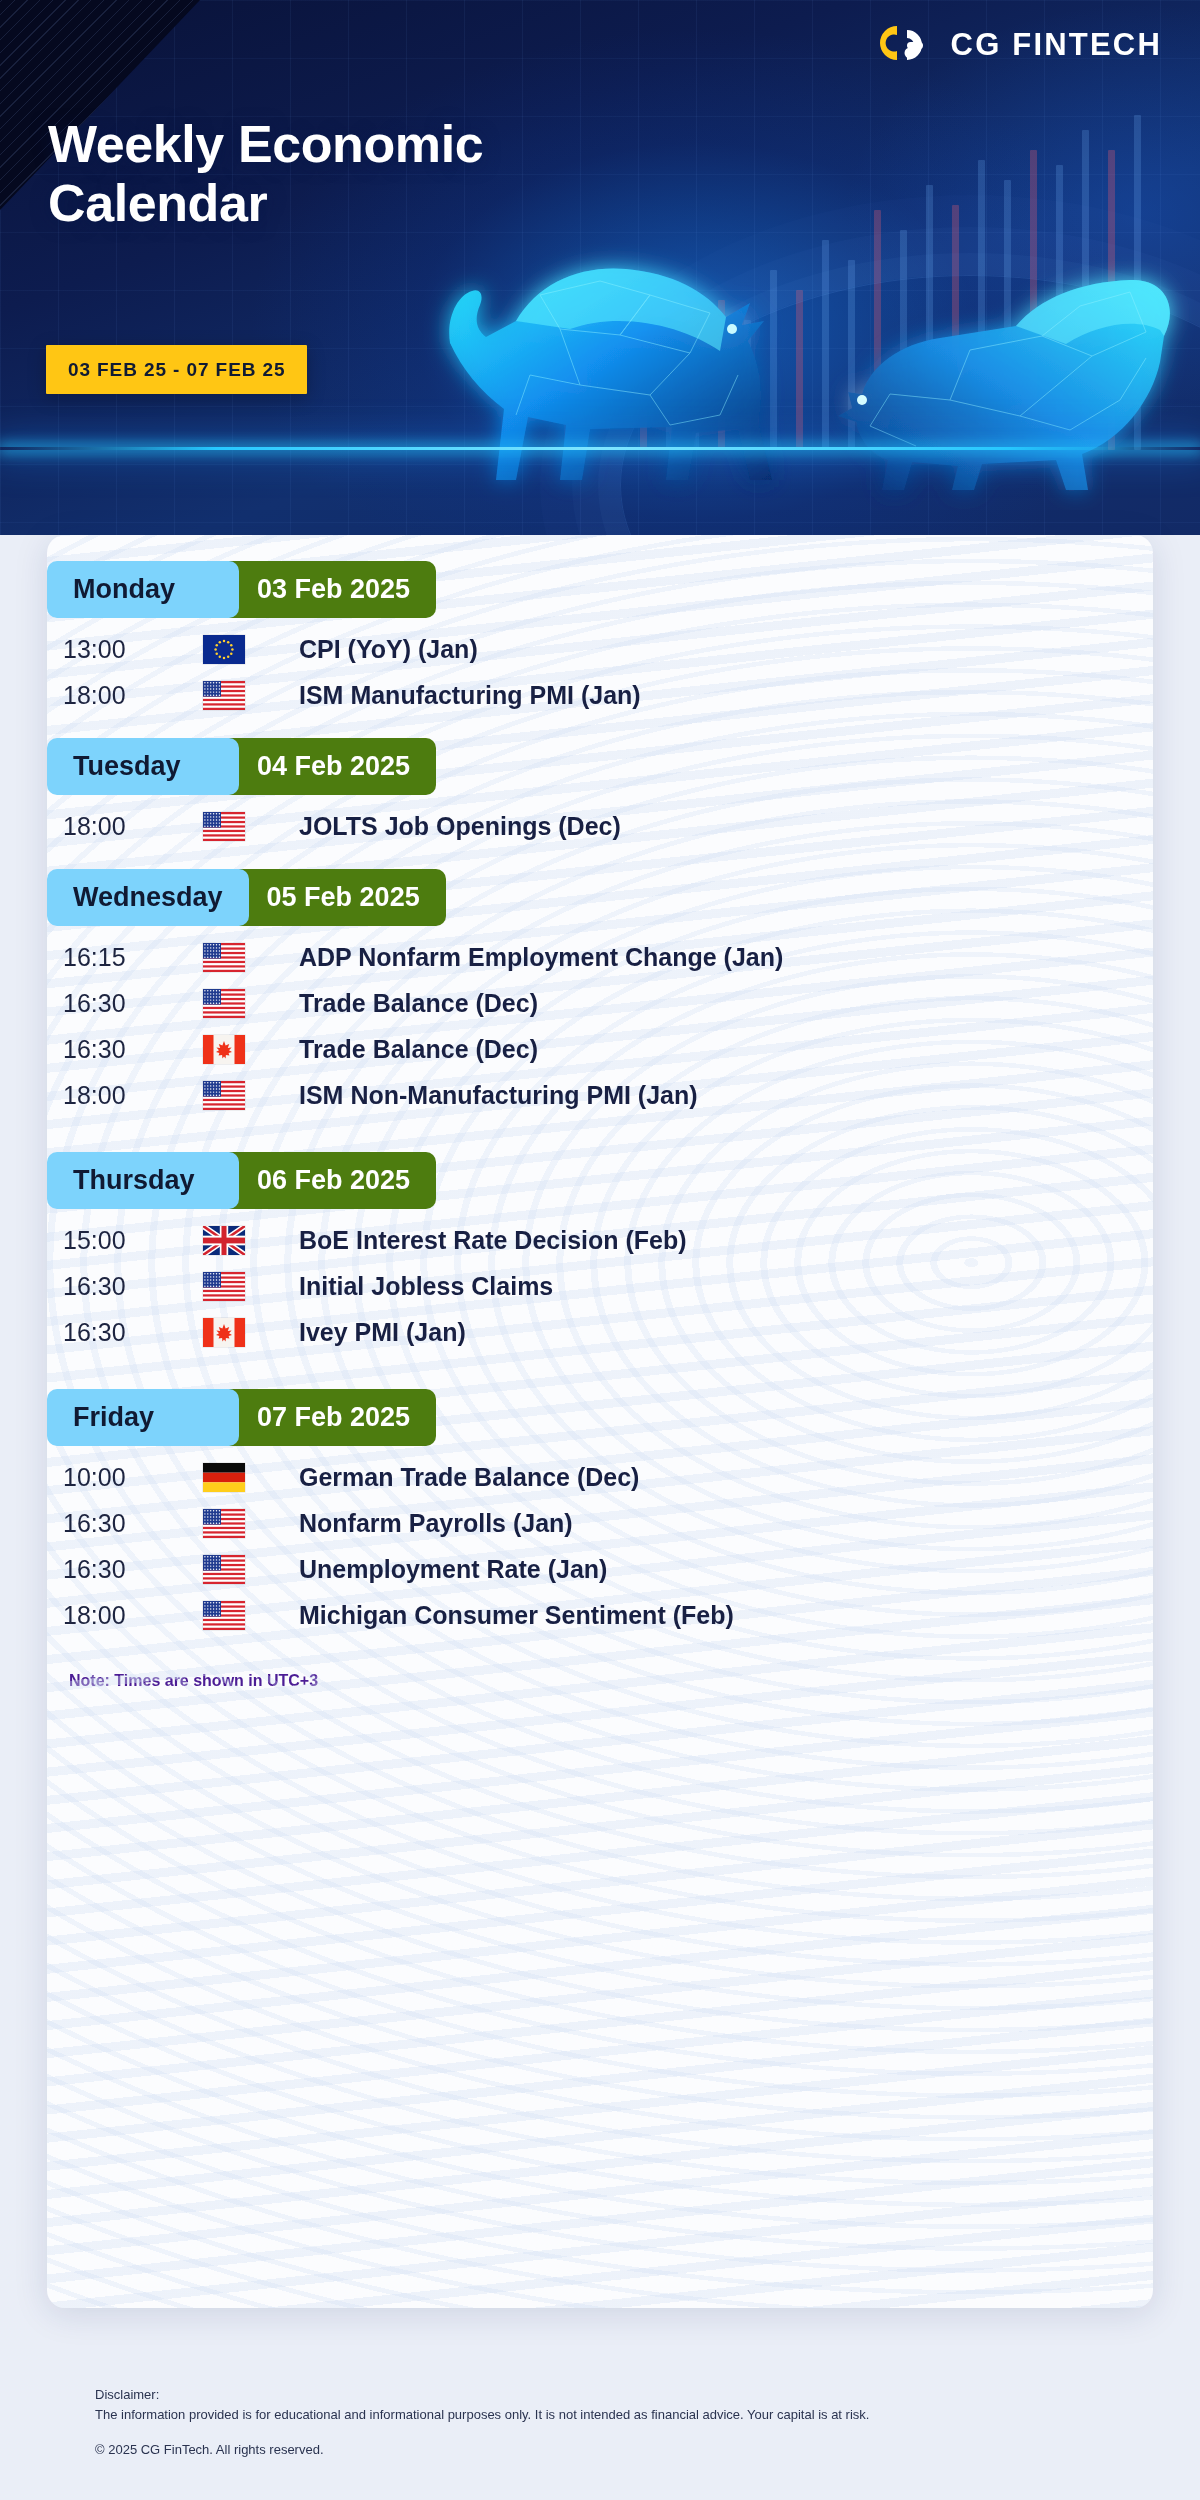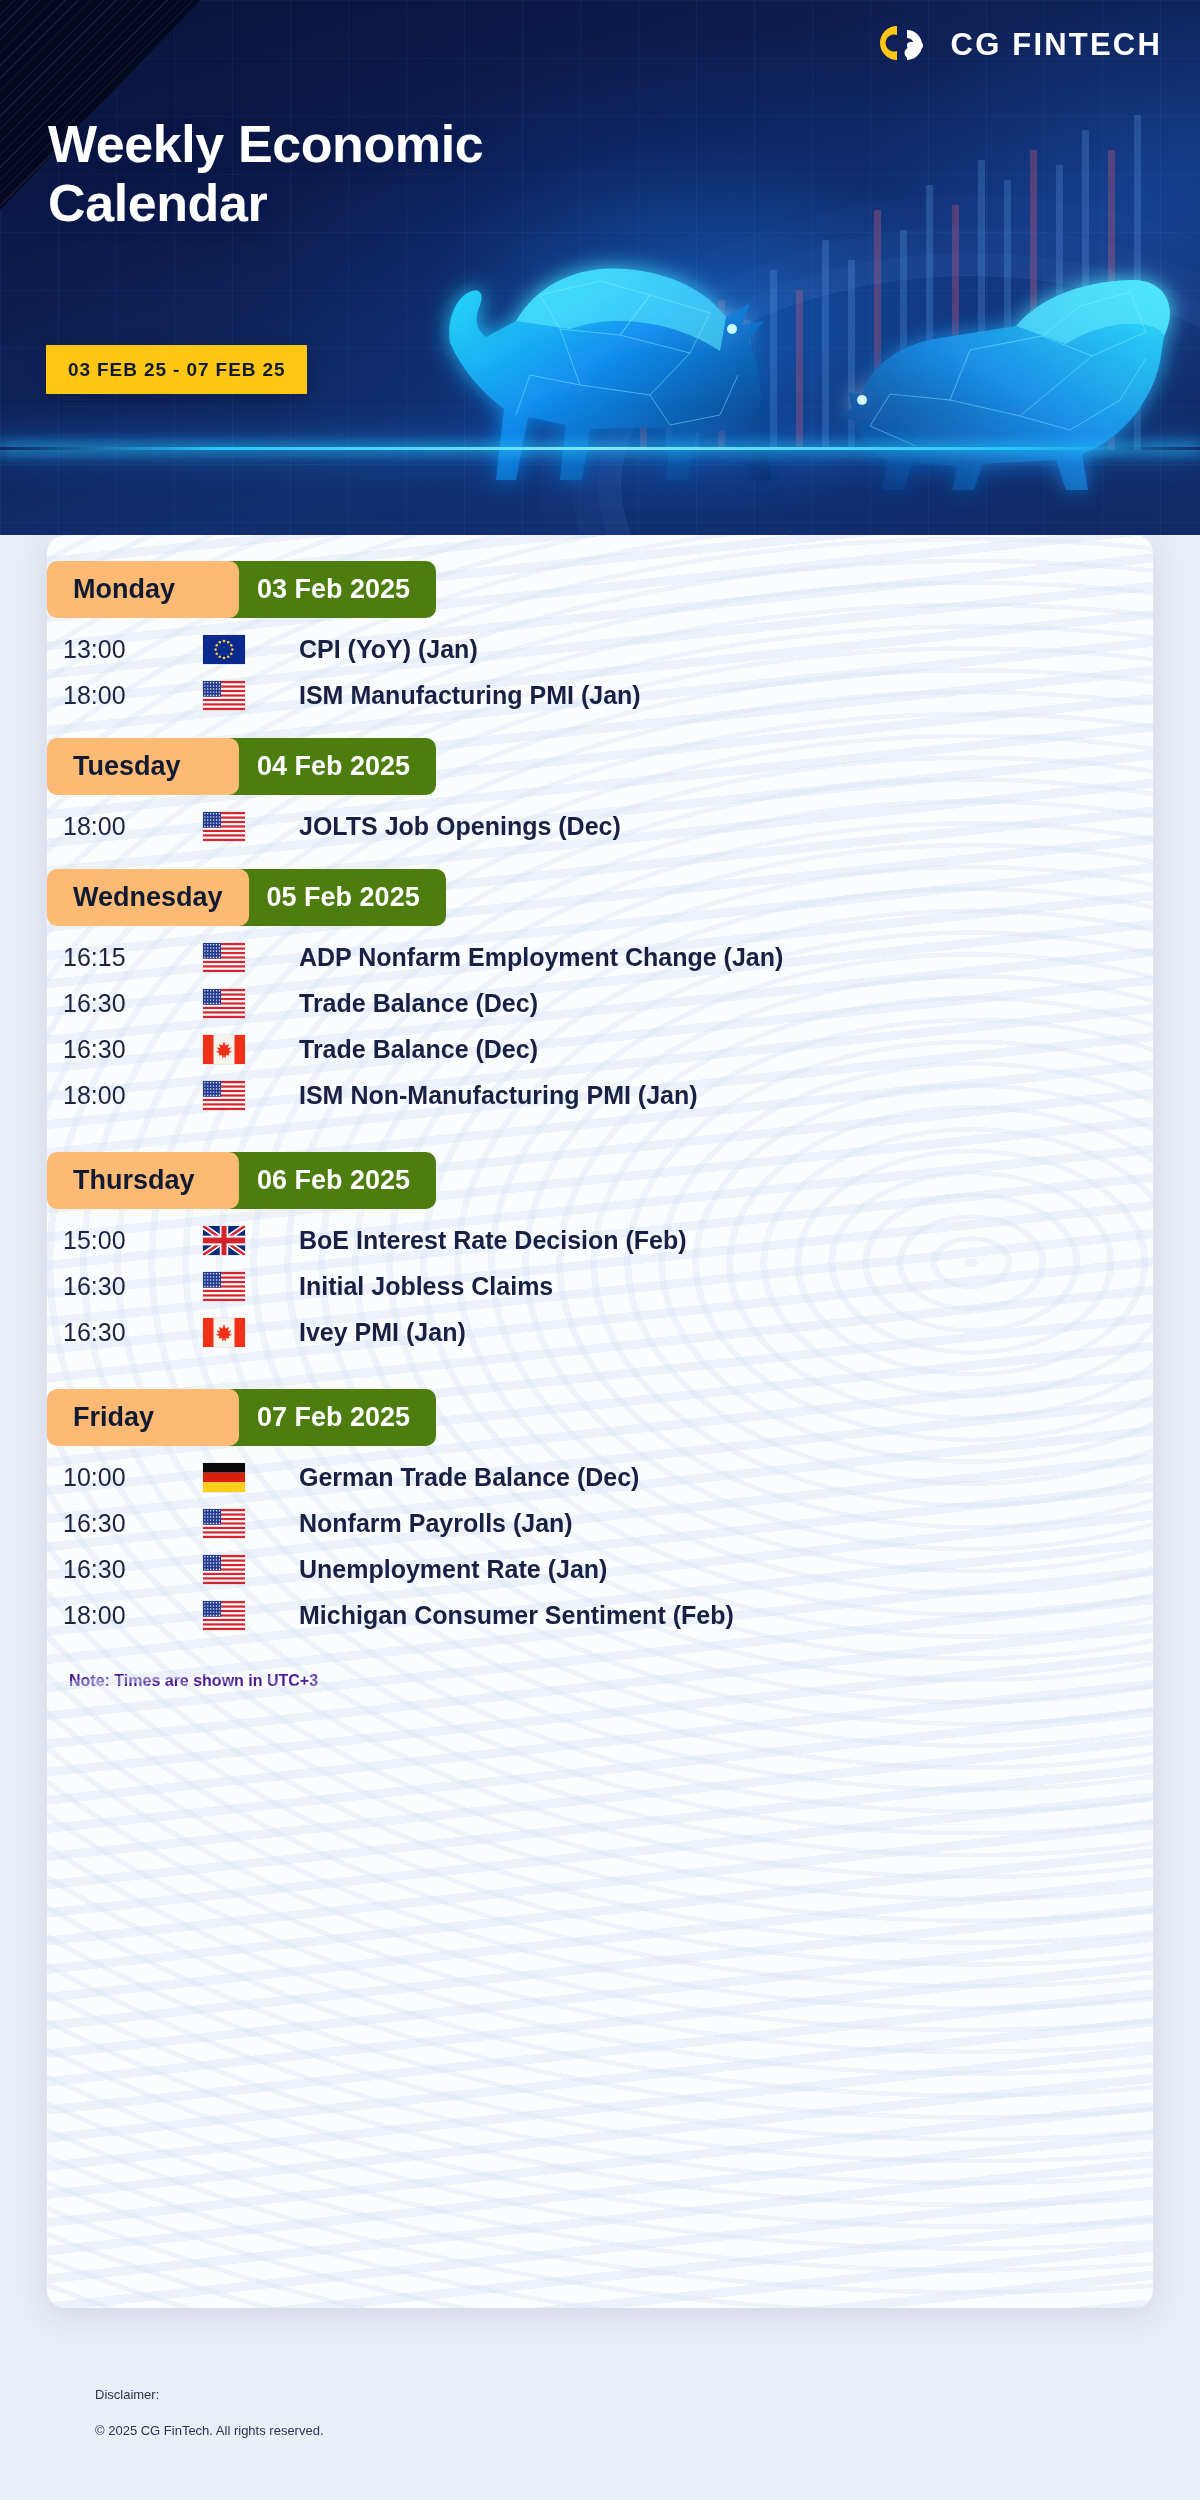--- a/index.html
+++ b/index.html
@@ -133,21 +133,21 @@
   }
   .card-inner { position: relative; padding: 26px 0 0 0; }
 
   
   .day-head {
     display: flex; align-items: stretch;
     margin: 0 0 0 0;
     width: max-content;
   }
   .day-name {
-    background: #fdba74;
+    background: #7dd3fc;
     color: #101a33;
     font-size: 27px; font-weight: 700;
     padding: 13px 26px 13px 26px;
     border-radius: 10px;
     position: relative; z-index: 2;
     min-width: 192px;
     display: flex; align-items: center;
   }
   .day-date {
     background: #4d7c0f;
@@ -870,16 +870,17 @@
             </div>
           </div>
         </div>
       </div>
 
     <div class="note">Note: Times are shown in UTC+3</div>
   </div>
 
   <div class="footer">
     <div class="foot-label">Disclaimer:</div>
+    <div class="foot-text">The information provided is for educational and informational purposes only. It is not intended as financial advice. Your capital is at risk.</div>
     <div class="foot-copy">© 2025 CG FinTech. All rights reserved.</div>
   </div>
 
 </div>
 
 </body></html>

